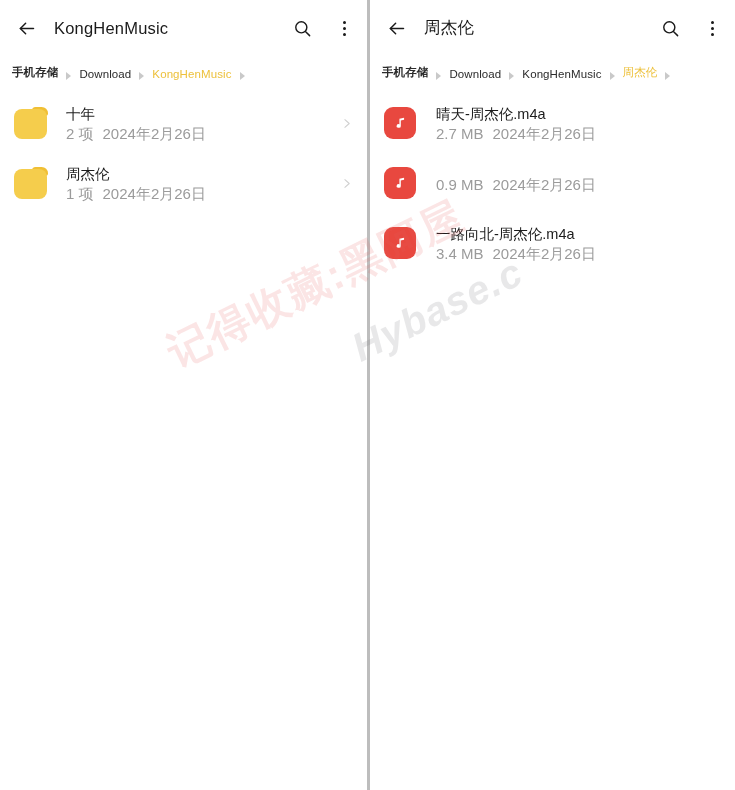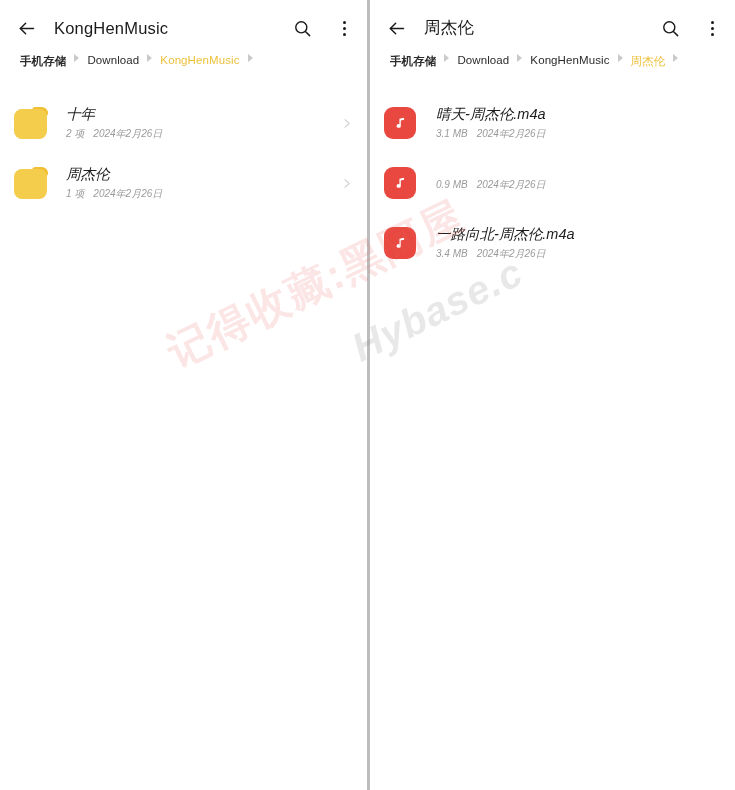--- a/index.html
+++ b/index.html
@@ -87,22 +87,22 @@
     display: block;
     width: 3px;
     height: 3px;
     border-radius: 50%;
     background: #1a1a1a;
   }
 
   
   .breadcrumb {
     display: flex;
-    align-items: flex-start;
-    padding: 0 20px;
+    align-items: flex-end;
+    padding: 0 12px;
     height: 26px;
     margin-top: -2px;
     white-space: nowrap;
     overflow: hidden;
   }
   .crumb {
     font-size: 11.5px;
     color: #2b2b2b;
     letter-spacing: .1px;
   }
@@ -168,32 +168,31 @@
     justify-content: center;
   }
 
   .row-text {
     margin-left: 18px;
     display: flex;
     flex-direction: column;
     justify-content: flex-end;
     flex: 1 1 auto;
     min-width: 0;
-    font-style: italic;
   }
   .row-name {
     font-size: 14.5px;
     color: #1c1c1c;
     line-height: 18px;
     white-space: nowrap;
     overflow: hidden;
     text-overflow: ellipsis;
   }
   .row-meta {
-    font-size: 10px;
+    font-size: 15px;
     color: #9b9b9b;
     line-height: 16px;
     margin-top: 3px;
     white-space: nowrap;
   }
   .row-meta .gap { display: inline-block; width: 9px; }
 
   .chevron {
     flex: 0 0 auto;
     width: 18px;
@@ -355,21 +354,21 @@
         <div class="music-icon">
           <div class="body">
             <svg width="14" height="15" viewBox="0 0 24 24" fill="#ffffff">
               <path d="M11 4 L19 2.1 L19 5.4 L13.4 6.8 L13.4 16.1 A3.6 3.1 0 1 1 11.5 13.6 L11 13.6 Z"></path>
             </svg>
           </div>
         </div>
         <div class="row-text">
           <div class="row-name">晴天-周杰伦.m4a</div>
           <div class="row-meta">
-            <span>3.1 MB</span><span class="gap"></span><span>2024年2月26日</span>
+            <span>2.7 MB</span><span class="gap"></span><span>2024年2月26日</span>
           </div>
         </div>
       </div>
 
       <div class="row">
         <div class="music-icon">
           <div class="body">
             <svg width="14" height="15" viewBox="0 0 24 24" fill="#ffffff">
               <path d="M11 4 L19 2.1 L19 5.4 L13.4 6.8 L13.4 16.1 A3.6 3.1 0 1 1 11.5 13.6 L11 13.6 Z"></path>
             </svg>

